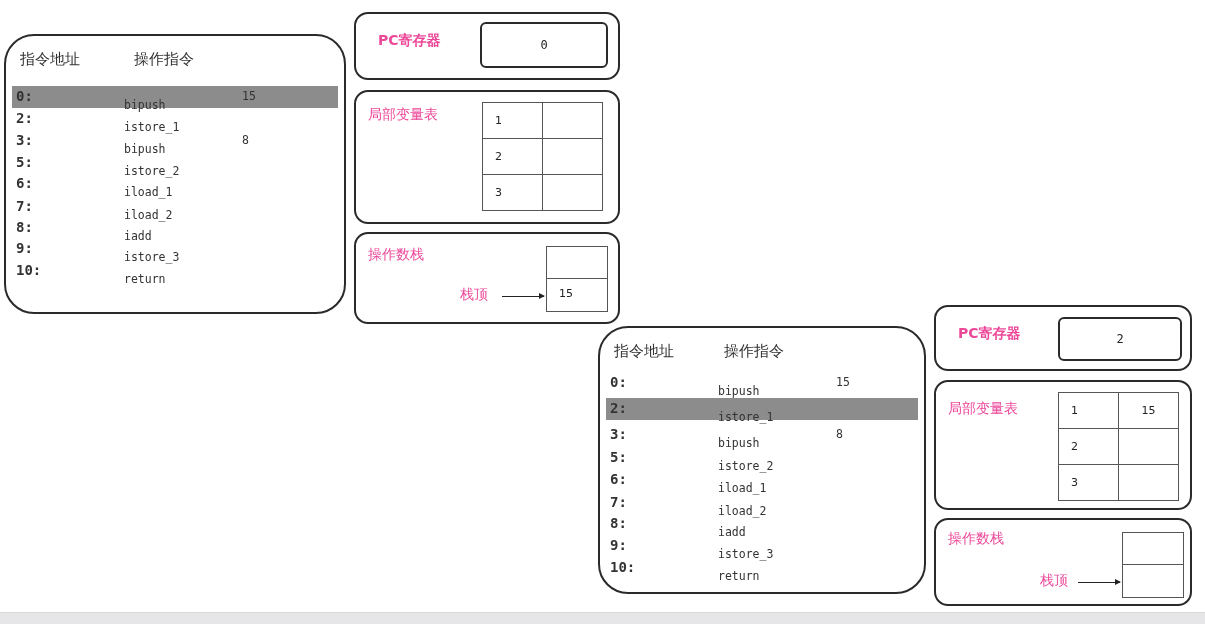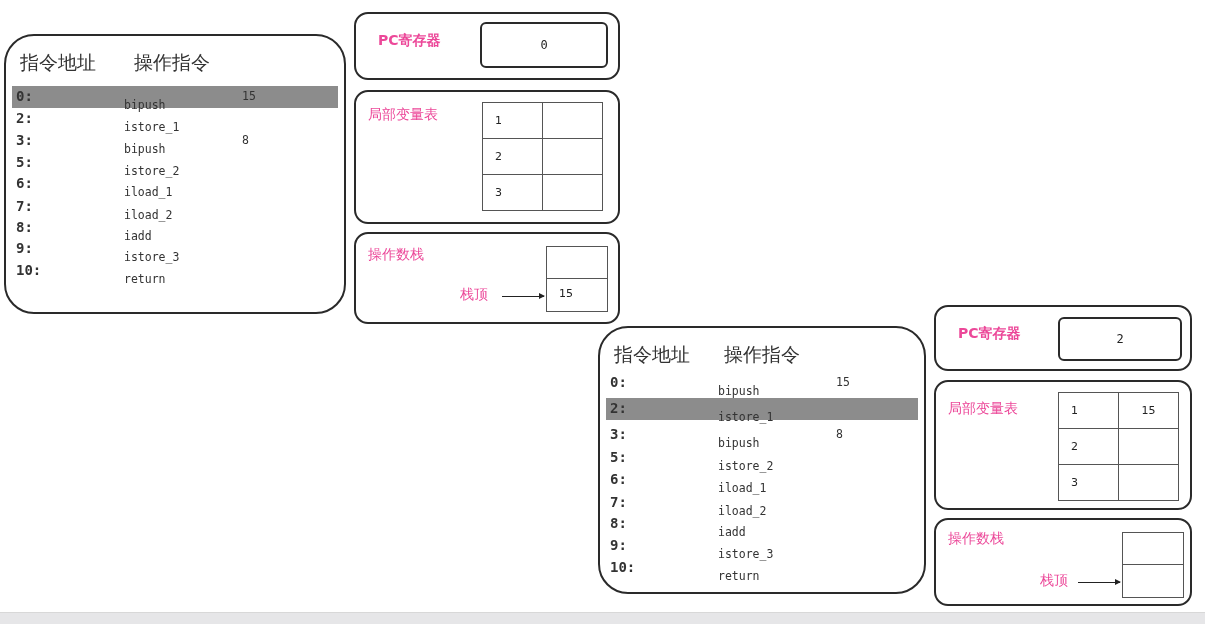--- a/index.html
+++ b/index.html
@@ -1,20 +1,20 @@
 <!DOCTYPE html>
 <html><head>
 <meta charset="utf-8">
 <style>
   html, body { margin:0; padding:0; }
   body { width:1205px; height:624px; position:relative; background:#ffffff; overflow:hidden;
          font-family:"DejaVu Sans", sans-serif; color:#222; }
   .rbox { position:absolute; border:2px solid #2a2a2a; border-radius:14px; background:#fff; box-sizing:border-box; }
   .code { border-radius:30px; }
-  .hdr { position:absolute; font-size:19px; color:#333; }
+  .hdr { position:absolute; font-size:15px; color:#333; }
   .row { position:absolute; left:6px; right:6px; height:22px; }
   .row.hl { background:#8c8c8c; }
   .addr { position:absolute; left:4px; top:2px; font-family:"DejaVu Sans Mono", monospace; font-size:14px; font-weight:bold; color:#333; }
   .op { position:absolute; left:112px; top:12px; font-family:"DejaVu Sans Mono", monospace; font-size:11.5px; color:#333; }
   .arg { position:absolute; left:230px; top:3px; font-family:"DejaVu Sans Mono", monospace; font-size:11.5px; color:#333; }
   .lbl { position:absolute; font-size:14px; color:#ec4899; }
   .pcval { position:absolute; border:2px solid #2a2a2a; border-radius:6px; box-sizing:border-box; display:flex; align-items:center; justify-content:center; font-size:12px; font-family:"DejaVu Sans Mono", monospace; }
   table.lv { position:absolute; border-collapse:collapse; }
   table.lv td { border:1px solid #555; width:60px; height:36px; font-size:11px; padding:0 0 0 12px; box-sizing:border-box; }
   table.lv td.v { text-align:center; padding:0; }

